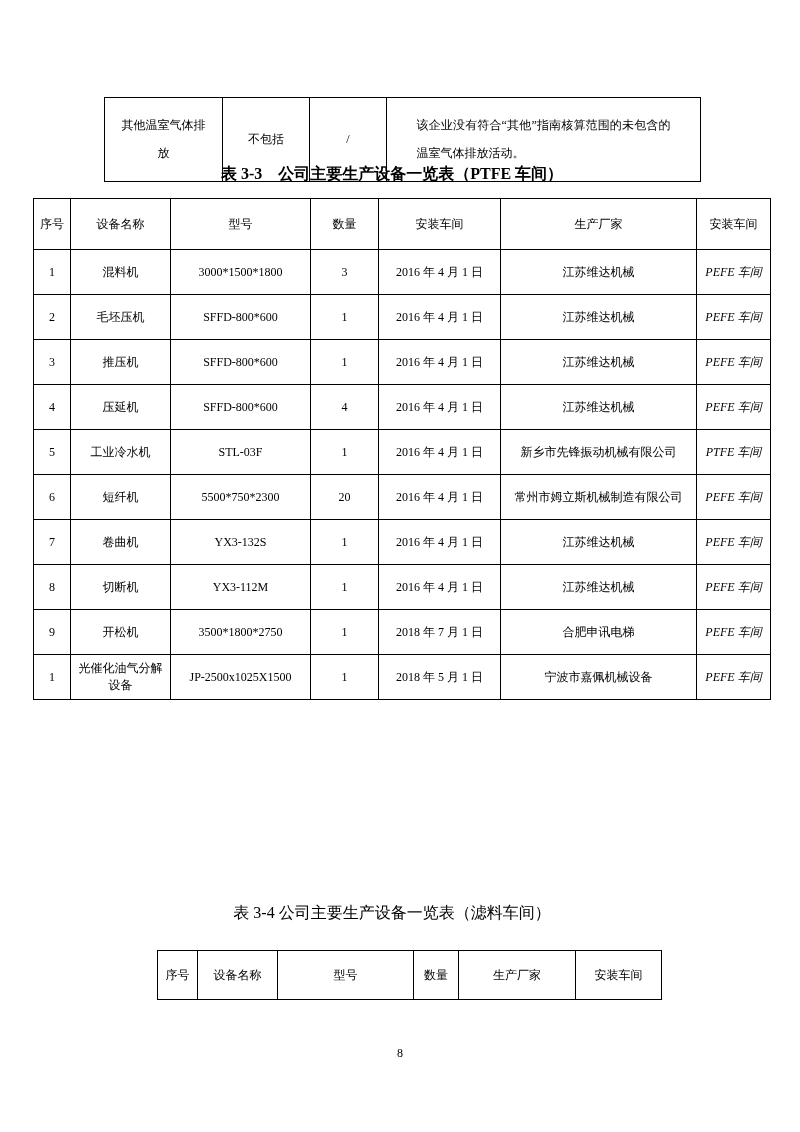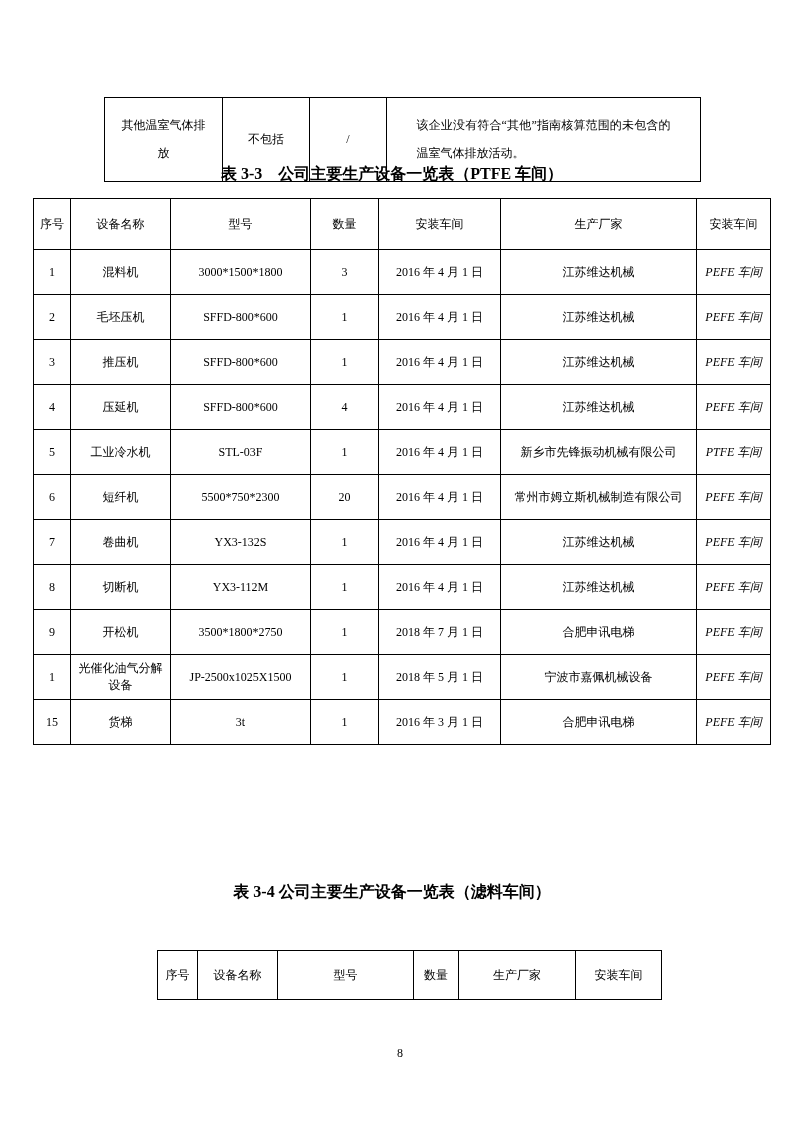--- a/index.html
+++ b/index.html
@@ -30,21 +30,21 @@
   .prev-table { position: absolute; top: 97px; left: 104px; width: 596px; }
   .prev-table td { height: 62px; line-height: 2.3; }
   .wrap-narrow { max-width: 92px; margin: 0 auto; }
   .note-text { max-width: 254px; margin: 12px auto; text-align: justify; }
   
   .tbl-title {
     position: absolute; left: 0; width: 784px;
     text-align: center; font-size: 16px;
   }
   .t33-title { top: 164px; font-weight: bold; }
-  .t34-title { top: 882px; font-weight: bold; }
+  .t34-title { top: 903px; font-weight: normal; }
   
   .t33 { position: absolute; top: 198px; left: 33px; width: 737px; }
   .t33 th { height: 46px; }
   .t33 td { height: 40px; }
   .t33 td:nth-child(6) { padding: 2px 12px; }
   .t33 td:nth-child(7) { padding: 2px 5px; font-style: italic; }
   .t33 td:nth-child(5) { padding: 2px 2px; }
   
   .t34 { position: absolute; top: 950px; left: 157px; width: 504px; }
   .t34 th { height: 44px; }
@@ -187,29 +187,20 @@
         </tr>
         <tr>
           <td>1</td>
           <td>光催化油气分解设备</td>
           <td>JP-2500x1025X1500</td>
           <td>1</td>
           <td>2018 年 5 月 1 日</td>
           <td>宁波市嘉佩机械设备</td>
           <td>PEFE 车间</td>
         </tr>
-        <tr>
-          <td>15</td>
-          <td>货梯</td>
-          <td>3t</td>
-          <td>1</td>
-          <td>2016 年 3 月 1 日</td>
-          <td>合肥申讯电梯</td>
-          <td>PEFE 车间</td>
-        </tr>
       </tbody>
   </table>
 
   <div class="tbl-title t34-title">表 3-4 公司主要生产设备一览表（滤料车间）</div>
 
   <table class="t34">
     <colgroup>
       <col style="width:40px">
         <col style="width:80px">
         <col style="width:136px">

